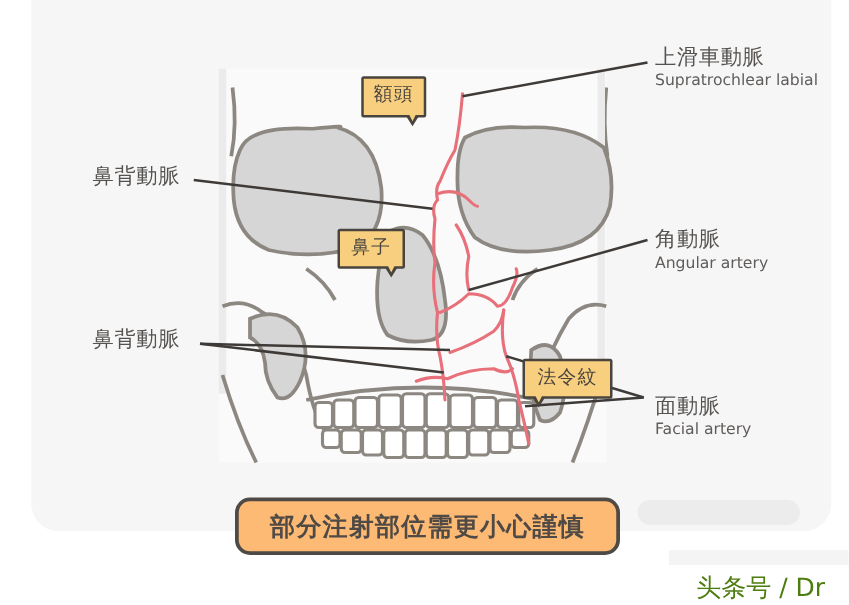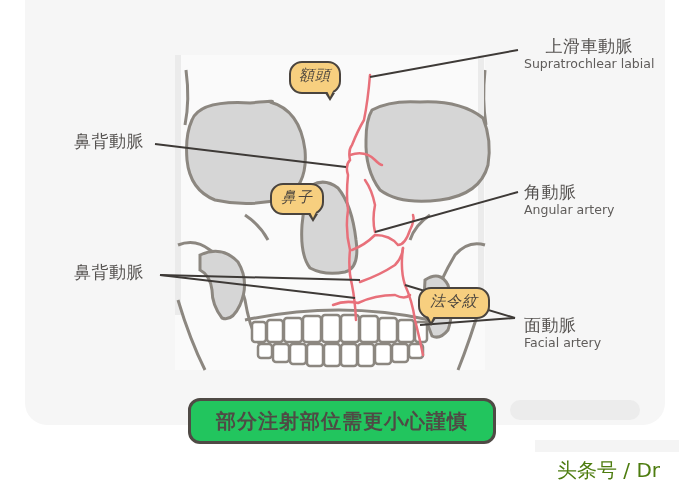--- a/index.html
+++ b/index.html
@@ -12,38 +12,37 @@
     position: absolute; left: 25px; top: -20px; width: 640px; height: 445px;
     background: #f6f6f6; border-radius: 22px;
   }
   svg.art { position: absolute; left: 0; top: 0; }
   .lbl { position: absolute; color: #555250; line-height: 1; }
   .lbl .zh { font-size: 17px; letter-spacing: 0.5px; display: block; }
   .lbl .en { font-size: 12.5px; display: block; margin-top: 3px; color: #5f5c5a; }
   .lbl.right { text-align: right; }
   .bubble {
     position: absolute; background: #f7cf7f; border: 2px solid #4a443e;
-    border-radius: 13px; color: #4a443e; font-size: 15px; line-height: 1;
+    border-radius: 2px; color: #4a443e; font-size: 15px; line-height: 1;
     padding: 5px 6px 5px 6px; box-sizing: border-box; text-align: center;
     letter-spacing: 1px;
-    font-style: italic;
   }
   .bubble .tail {
     position: absolute; bottom: -9px; width: 0; height: 0;
     border-left: 5px solid transparent; border-right: 5px solid transparent;
     border-top: 8px solid #4a443e;
   }
   .bubble .tail::after {
     content: ""; position: absolute; left: -3px; top: -10px; width: 0; height: 0;
     border-left: 3px solid transparent; border-right: 3px solid transparent;
     border-top: 6px solid #f7cf7f;
   }
   .caution {
     position: absolute; left: 188px; top: 398px; width: 308px; height: 46px;
-    border: 3px solid #4f4a45; border-radius: 12px; background: #22c55e;
+    border: 3px solid #4f4a45; border-radius: 12px; background: #fdba74;
     box-sizing: border-box; display: flex; align-items: center; justify-content: center;
     font-size: 20px; color: #4f4a45; letter-spacing: 1px; font-weight: bold;
   }
   .blur1 { position: absolute; left: 510px; top: 400px; width: 130px; height: 20px; background: #ececec; border-radius: 10px; }
   .blur2 { position: absolute; left: 535px; top: 440px; width: 144px; height: 12px; background: #f4f4f4; }
   .watermark {
     position: absolute; left: 557px; top: 457px; font-size: 20px; color: #4d7c0f;
   }
 </style>
 </head>
@@ -116,21 +115,21 @@
     <line x1="370" y1="77" x2="518" y2="50"></line>
     <line x1="155" y1="144" x2="346" y2="167"></line>
     <line x1="375" y1="232" x2="518" y2="192"></line>
     <line x1="160" y1="275" x2="360" y2="280"></line>
     <line x1="160" y1="275" x2="355" y2="298"></line>
     <line x1="405" y1="285" x2="515" y2="318"></line>
     <line x1="420" y1="325" x2="515" y2="318"></line>
   </g>
 </svg>
 
-<div class="lbl" style="left:524px; top:38px;text-align:center;">
+<div class="lbl" style="left:524px; top:38px;">
   <span class="zh">上滑車動脈</span>
   <span class="en">Supratrochlear labial</span>
 </div>
 <div class="lbl right" style="left:8px; top:133px; width:136px;">
   <span class="zh">鼻背動脈</span>
 </div>
 <div class="lbl" style="left:524px; top:184px;">
   <span class="zh">角動脈</span>
   <span class="en">Angular artery</span>
 </div>

